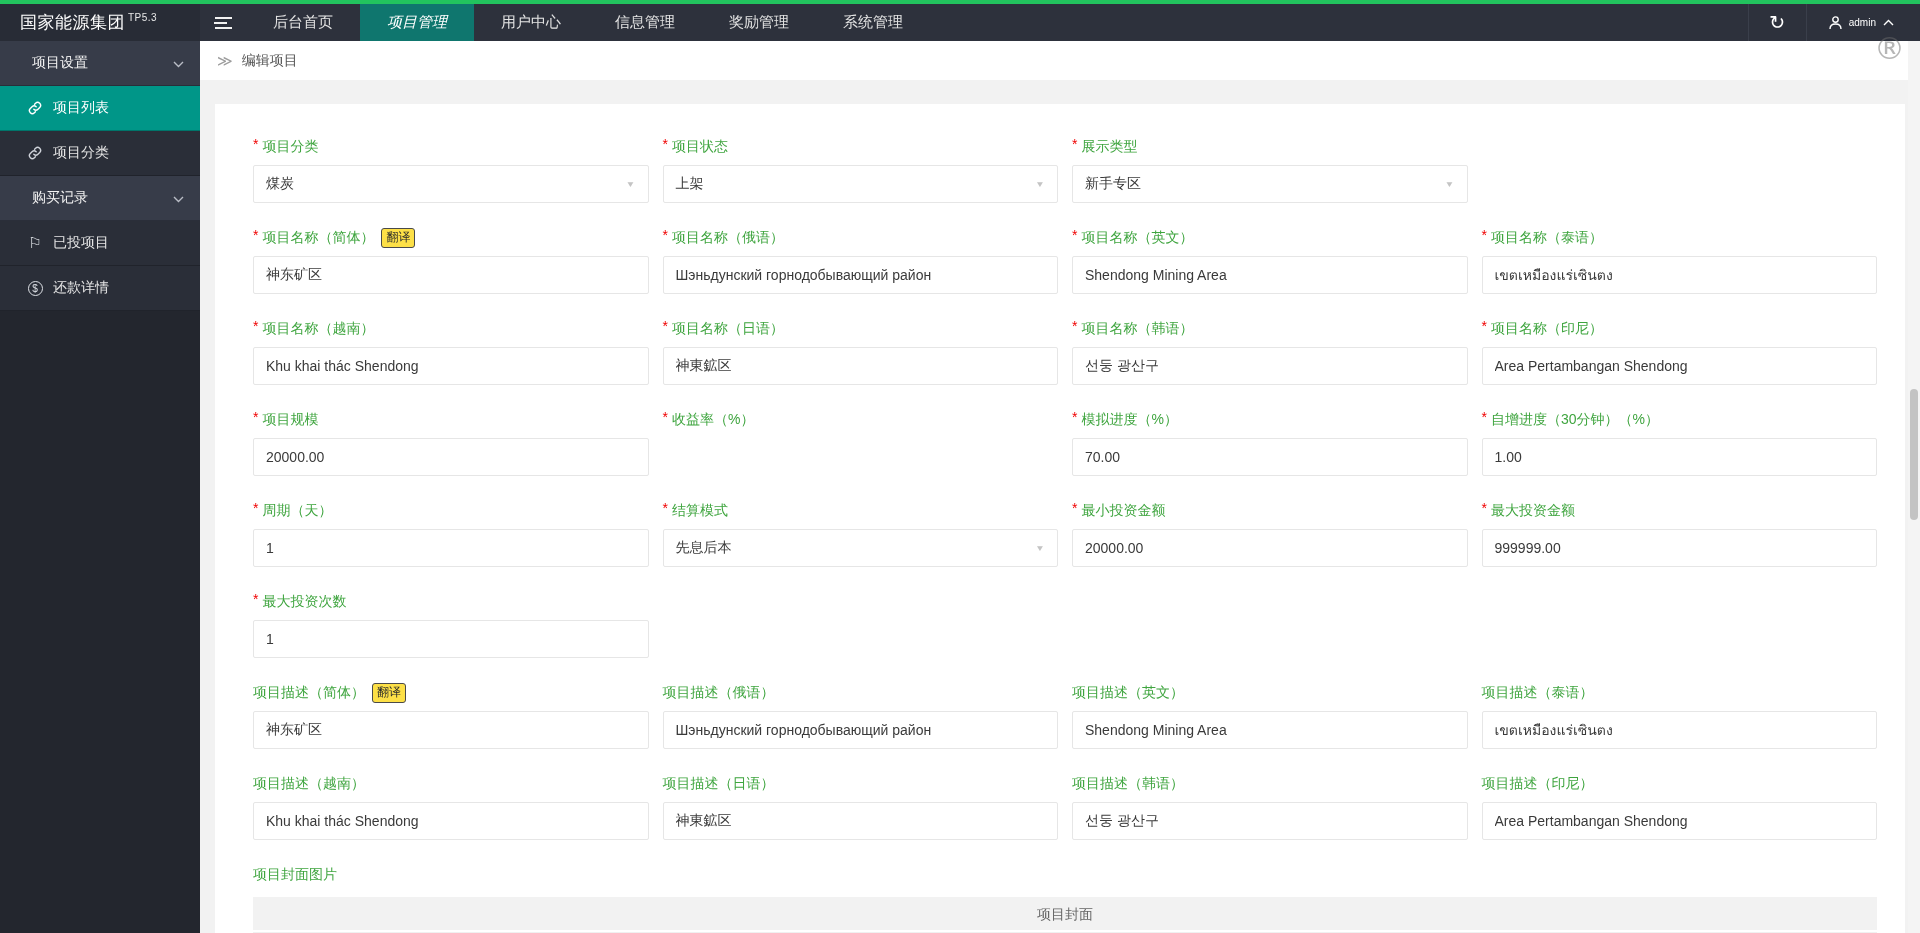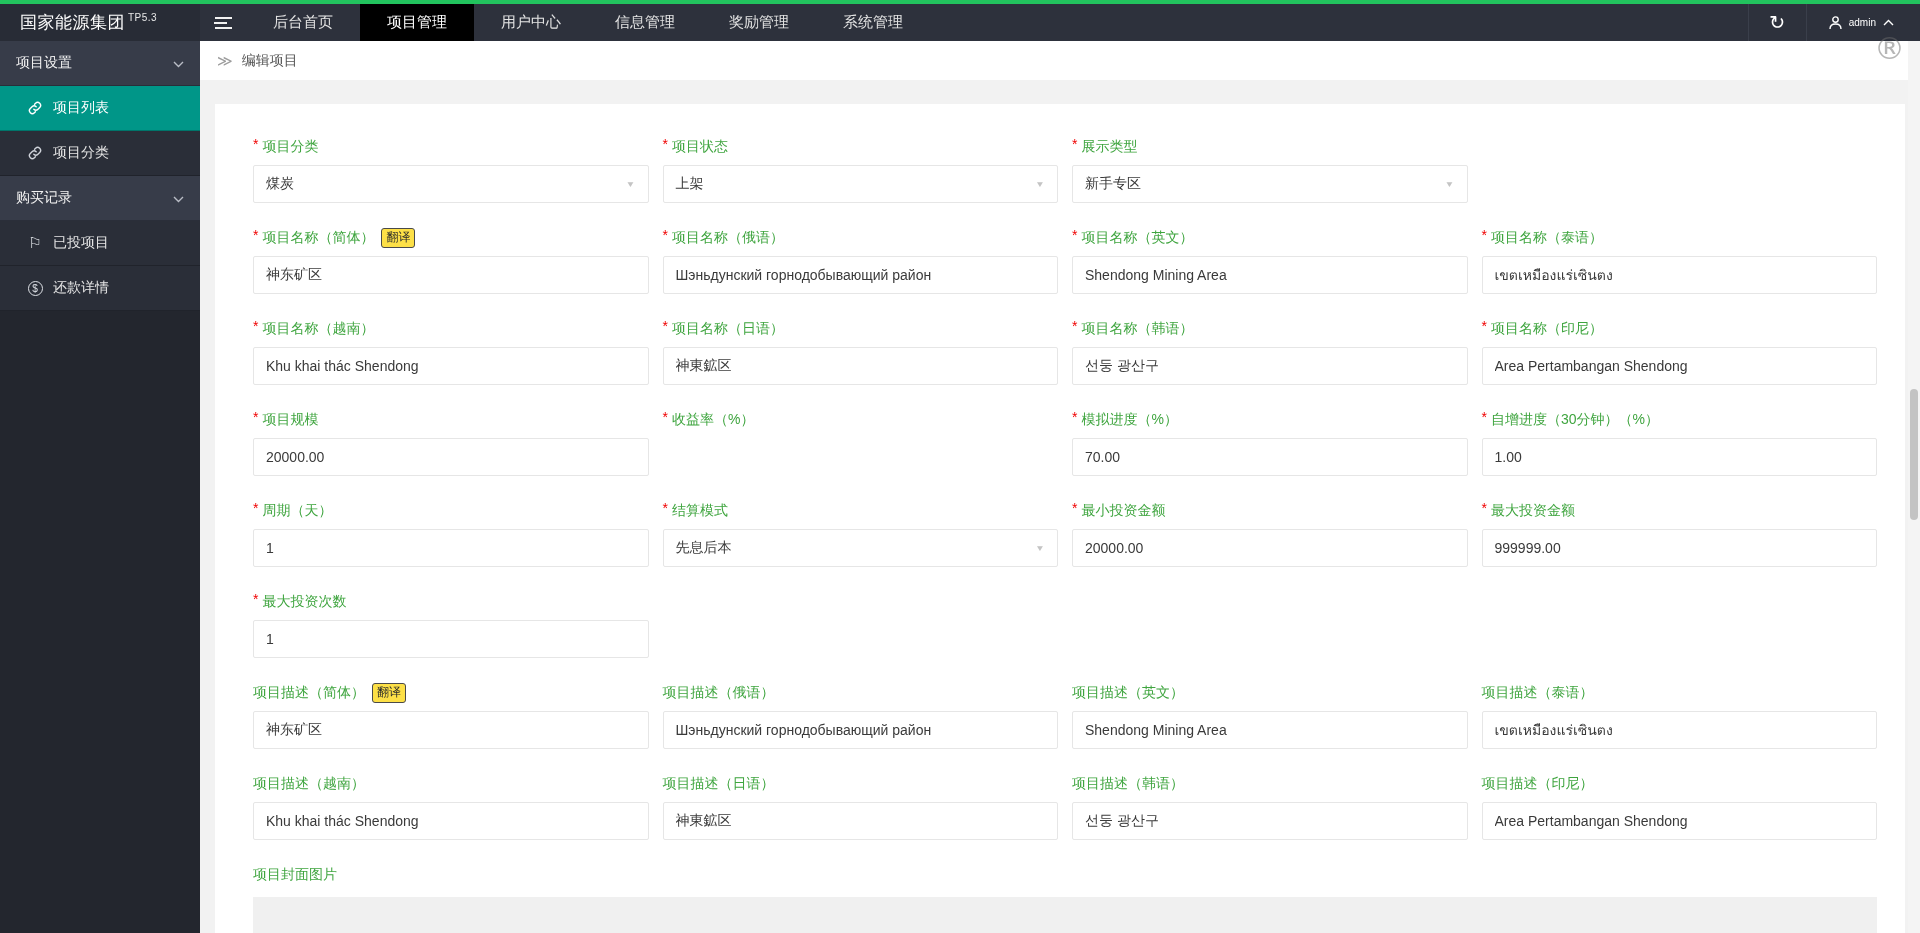--- a/index.html
+++ b/index.html
@@ -10,37 +10,37 @@
   .navbar { position:fixed; top:0; left:0; width:1920px; height:41px; background:#2d313c;
             border-top:4px solid #22c35e; display:flex; align-items:stretch; z-index:10; }
   .logo { width:200px; background:#282c36; color:#fff; display:flex; align-items:center;
           padding-left:20px; font-size:17px; letter-spacing:.5px; }
   .logo sup { font-size:10px; margin-left:3px; transform:translateY(-5px); color:#e8e8e8; }
   .burger { width:46px; display:flex; flex-direction:column; align-items:center; justify-content:center; gap:3px; cursor:pointer; }
   .burger i { display:block; width:17px; height:2px; background:#f2f2f2; }
   .burger i:nth-child(2){ width:13px; align-self:flex-start; margin-left:14px; }
   .topnav { display:flex; align-items:stretch; }
   .topnav .nav-item { display:flex; align-items:center; padding:0 27px; color:#e3e3e3; font-size:15px; cursor:pointer; text-decoration:none; }
-  .topnav .nav-item.active { background:#000000; color:#fff; }
+  .topnav .nav-item.active { background:#0f766e; color:#fff;font-style:italic; }
   .nav-right { margin-left:auto; display:flex; align-items:stretch; }
   .refresh { width:58px; display:flex; align-items:center; justify-content:center; color:#fff;
              font-size:19px; border-left:1px solid #3a3f4b; cursor:pointer; }
   .user { display:flex; align-items:center; gap:7px; padding:0 26px 0 22px; color:#fff; font-size:10px;
           border-left:1px solid #3a3f4b; cursor:pointer; }
   .user svg { display:block; }
 
   
   .watermark { position:fixed; top:33px; right:15px; z-index:30; font-size:31px;
                color:rgba(110,110,110,.5); line-height:1; font-family:"DejaVu Sans",sans-serif; }
 
   
   .sidebar { position:fixed; top:41px; left:0; bottom:0; width:200px; background:#23262e; z-index:9; }
   .side-item { height:45px; display:flex; align-items:center; font-size:14px; cursor:pointer;
                border-bottom:1px solid rgba(0,0,0,.22); position:relative; }
-  .side-group { background:#373c49; color:#f2f2f2; padding-left:16px; }
+  .side-group { background:#373c49; color:#f2f2f2; padding-left:32px; }
   .side-group .chev { position:absolute; right:16px; top:50%; transform:translateY(-50%); }
   .side-link { background:#2a2e38; color:#e6e6e6; padding-left:27px; gap:10px; }
   .side-link.active { background:#009688; color:#fff; }
   .side-icon { display:flex; align-items:center; justify-content:center; width:16px; }
   .flag-glyph { font-size:15px; color:#dfe2e7; }
   .money-glyph { width:15px; height:15px; border:1.3px solid #dfe2e7; border-radius:50%;
                  display:flex; align-items:center; justify-content:center; font-size:10px; color:#dfe2e7; }
 
   
   .content { position:absolute; left:200px; top:41px; width:1720px; bottom:0; background:#f2f2f2; }
@@ -316,20 +316,21 @@
             </div><input class="finput" value="선둥 광산구" style=""></div>
           <div><div class="flabel">
               <span>项目描述（印尼）</span>
             </div><input class="finput" value="Area Pertambangan Shendong" style=""></div>
         </div>
       </div>
 
     <div class="cover-section">
       <div class="cover-label">项目封面图片</div>
       <div class="cover-table">
+        <div class="cover-head">项目封面</div>
         <div class="cover-body">
           
         </div>
       </div>
     </div>
   </section>
 </main>
 
 <div class="scrollbar">
   <div class="thumb"></div>

